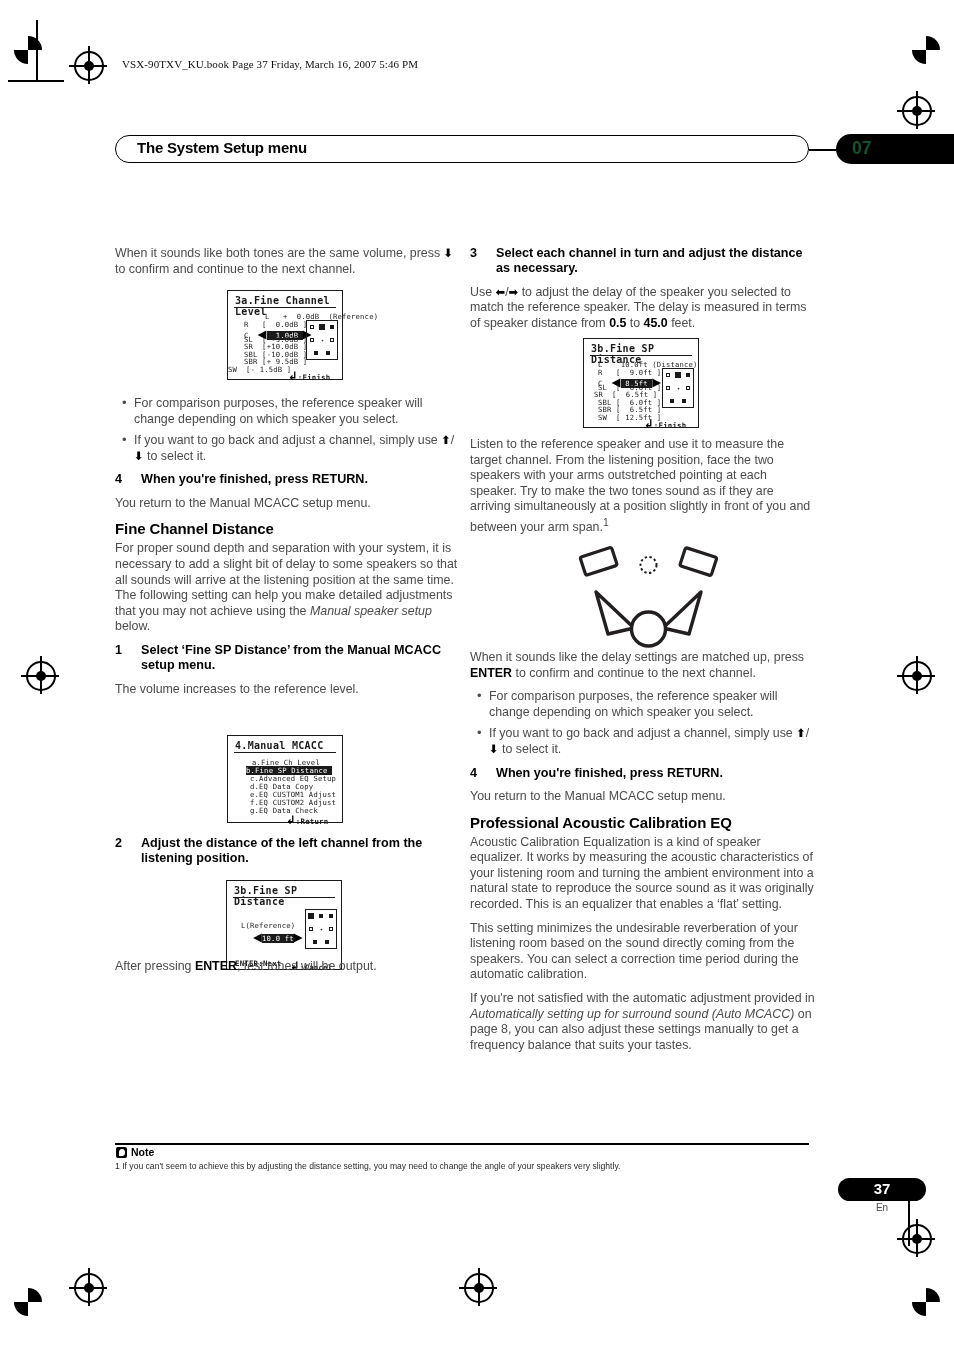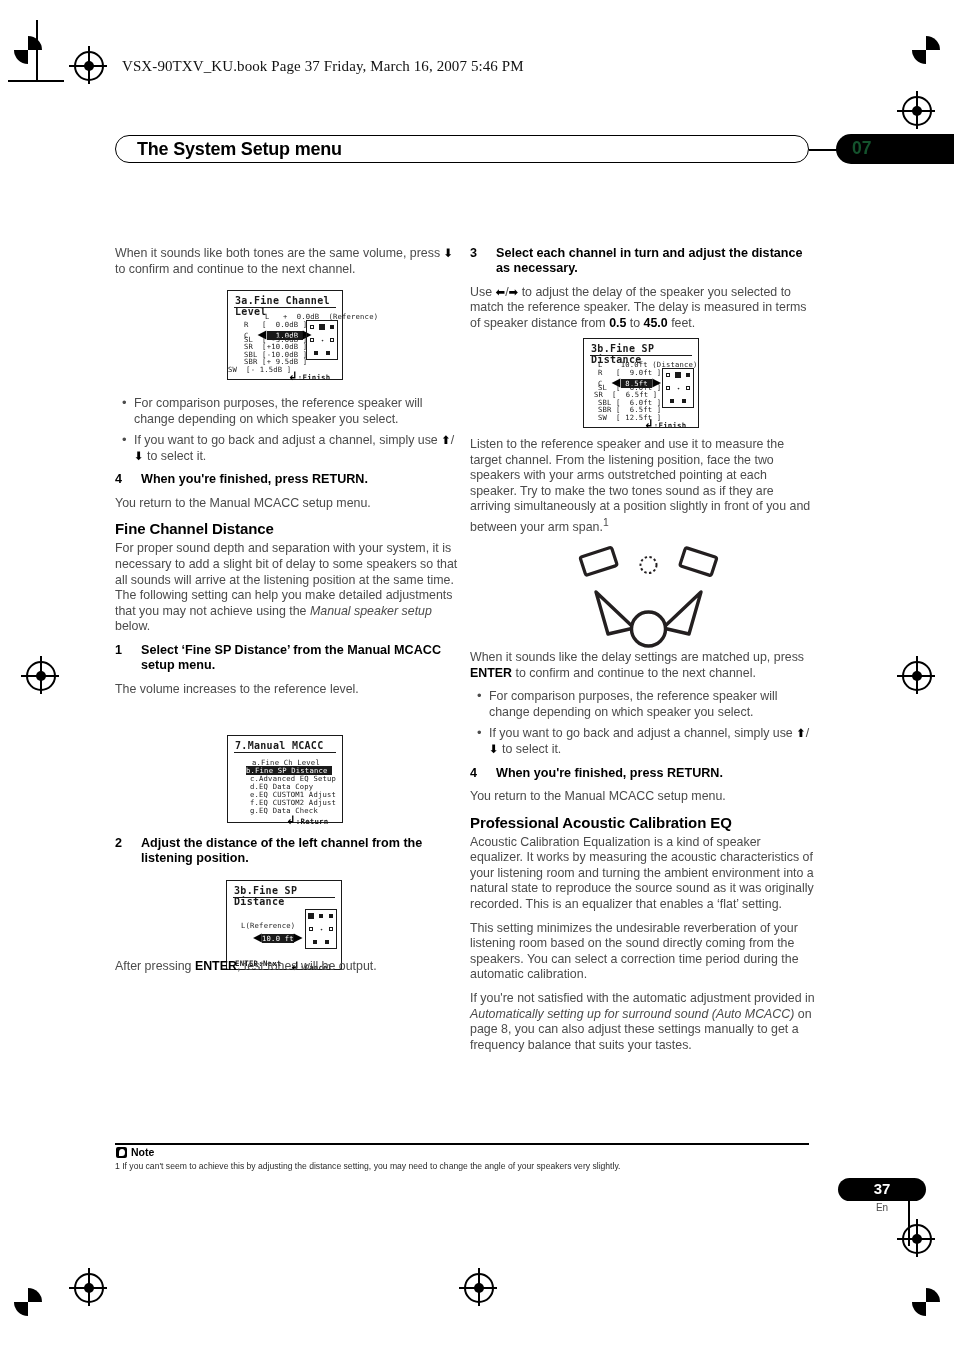--- a/index.html
+++ b/index.html
@@ -12,25 +12,25 @@
   .reg-target{width:26px;height:26px;border-radius:50%;border:2px solid #000;position:absolute;}
   .reg-target:before,.reg-target:after{content:"";position:absolute;background:#000;}
   .reg-target:before{left:50%;top:-7px;width:1.5px;height:38px;margin-left:-0.75px;}
   .reg-target:after{top:50%;left:-7px;height:1.5px;width:38px;margin-top:-0.75px;}
   .reg-dot{position:absolute;left:50%;top:50%;width:10px;height:10px;background:#000;border-radius:50%;transform:translate(-50%,-50%);}
   .crop{position:absolute;background:#000;}
 
   
   .sheet{position:absolute;left:0;top:0;width:954px;height:1351px;}
 
-  .bookline{position:absolute;left:122px;top:58px;font-family:"Liberation Serif",serif;font-size:15px;color:#111;letter-spacing:.1px;text-align:right;}
+  .bookline{position:absolute;left:122px;top:58px;font-family:"Liberation Serif",serif;font-size:11px;color:#111;letter-spacing:.1px;text-align:right;}
 
   
   .head-bar{position:absolute;left:115px;top:135px;width:694px;height:28px;border:1.6px solid #000;border-radius:14px;box-sizing:border-box;}
-  .head-title{position:absolute;left:137px;top:139px;font-size:18px;font-weight:bold;letter-spacing:-.2px;color:#000;}
+  .head-title{position:absolute;left:137px;top:139px;font-size:15px;font-weight:bold;letter-spacing:-.2px;color:#000;}
   .chap-tab{position:absolute;left:836px;top:134px;width:118px;height:30px;background:#000;border-radius:15px 0 0 15px;}
   .chap-num{position:absolute;left:852px;top:138px;color:#14532d;font-size:17.5px;font-weight:bold;}
   .head-rule{position:absolute;left:809px;top:149px;width:30px;height:1.6px;background:#000;}
 
   
   .col{position:absolute;width:345px;font-size:12.4px;line-height:15.6px;color:#4b4b4b;}
   .col.left{left:115px;top:246px;}
   .col.right{left:470px;top:246px;}
   .col p{margin:0 0 8px 0;}
   b,strong{color:#000;font-weight:bold;}
@@ -172,21 +172,21 @@
     <p class="step"><span class="n">4</span><span>When you're finished, press RETURN.</span></p>
     <p class="sub">You return to the Manual MCACC setup menu.</p>
 
     <h3 class="sec">Fine Channel Distance</h3>
     <p>For proper sound depth and separation with your system, it is necessary to add a slight bit of delay to some speakers so that all sounds will arrive at the listening position at the same time. The following setting can help you make detailed adjustments that you may not achieve using the <i>Manual speaker setup</i> below.</p>
     <p class="step"><span class="n">1</span><span>Select ‘Fine SP Distance’ from the Manual MCACC setup menu.</span></p>
     <p class="sub">The volume increases to the reference level.</p>
   </div>
 
   <div class="osd" style="left:227px;top:735px;width:116px;height:88px;">
-    <div class="ttl">7.Manual MCACC</div>
+    <div class="ttl">4.Manual MCACC</div>
     <div class="hr" style="top:16px;"></div>
     <div class="row" style="left:24px;top:22px;">a.Fine Ch Level</div>
     <div class="row hl" style="left:18px;top:30px;width:86px;">b.Fine SP Distance</div>
     <div class="row" style="left:22px;top:38px;">c.Advanced EQ Setup</div>
     <div class="row" style="left:22px;top:46px;">d.EQ Data Copy</div>
     <div class="row" style="left:22px;top:54px;">e.EQ CUSTOM1 Adjust</div>
     <div class="row" style="left:22px;top:62px;">f.EQ CUSTOM2 Adjust</div>
     <div class="row" style="left:22px;top:70px;">g.EQ Data Check</div>
     <div class="fin" style="left:58px;top:77px;"><span class="arr">↲</span><span>:Return</span></div>
   </div>

